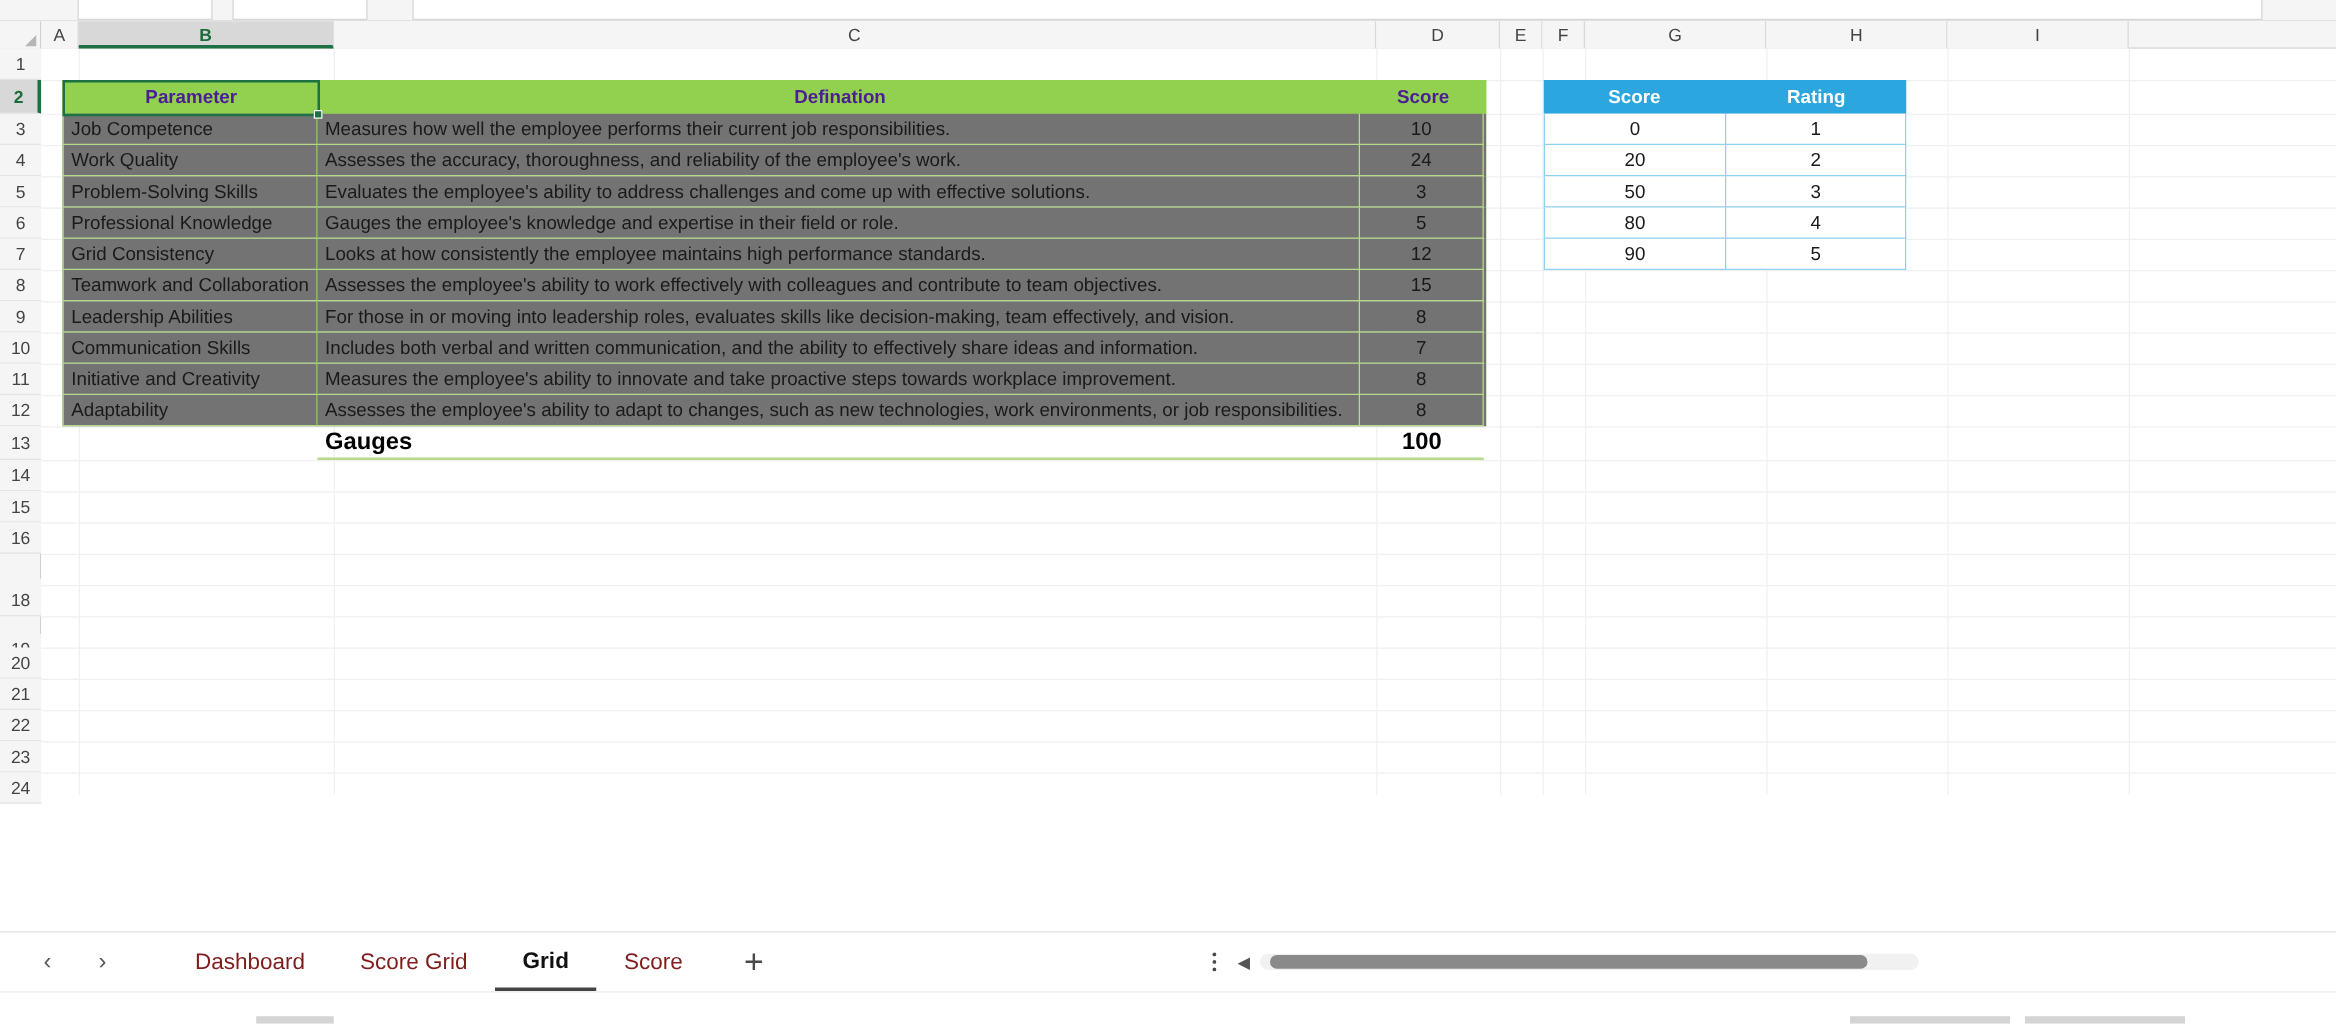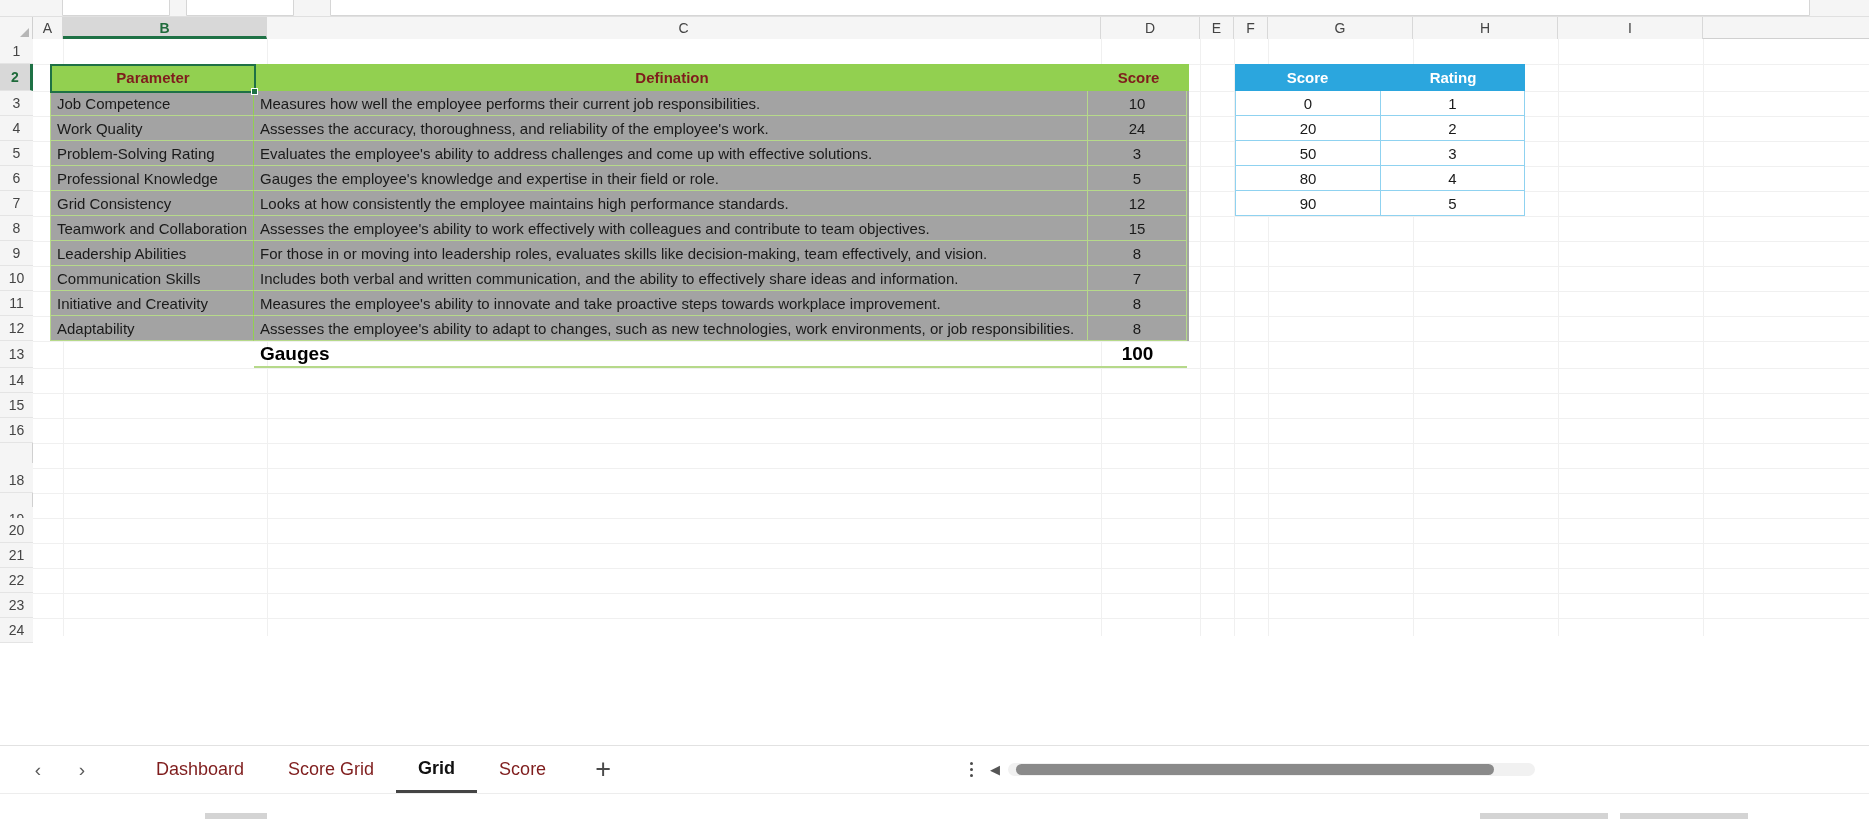--- a/index.html
+++ b/index.html
@@ -76,29 +76,29 @@
   .vline { position: absolute; top: 0; width: 1px; height: 597px; background: #f0f0f0; }
   .hline { position: absolute; left: 0; height: 1px; width: 1836px; background: #f0f0f0; }
 
   
   .main-table { position: absolute; left: 17px; top: 25px; }
   .mt-head {
     display: flex; height: 27px; background: #92d050;
     border: 1px solid #92d050;
   }
   .mt-head .hc {
-    color: #7f1d1d; font-weight: bold; font-size: 15px;
+    color: #4c1d95; font-weight: bold; font-size: 15px;
     display: flex; align-items: center; justify-content: center;
     height: 100%;
   }
   .c-param { width: 204px; }
   .c-defin { width: 834px; }
   .c-score { width: 99px; }
 
-  .mt-row { display: flex; height: 25px; background: #a3a3a3; }
+  .mt-row { display: flex; height: 25px; background: #737373; }
   .mt-row .cell {
     font-size: 15px; color: #1a1a1a;
     display: flex; align-items: center;
     height: 100%;
     border-bottom: 1px solid #b6d98a;
     overflow: hidden; white-space: nowrap;
   }
   .mt-row .cell.param {
     width: 204px; padding-left: 6px;
     border-left: 1px solid #b6d98a; border-right: 1px solid #92d050;
@@ -315,21 +315,21 @@
             <div class="cell param">Job Competence</div>
             <div class="cell defin">Measures how well the employee performs their current job responsibilities.</div>
             <div class="cell score">10</div>
           </div>
           <div class="mt-row">
             <div class="cell param">Work Quality</div>
             <div class="cell defin">Assesses the accuracy, thoroughness, and reliability of the employee's work.</div>
             <div class="cell score">24</div>
           </div>
           <div class="mt-row">
-            <div class="cell param">Problem-Solving Rating</div>
+            <div class="cell param">Problem-Solving Skills</div>
             <div class="cell defin">Evaluates the employee's ability to address challenges and come up with effective solutions.</div>
             <div class="cell score">3</div>
           </div>
           <div class="mt-row">
             <div class="cell param">Professional Knowledge</div>
             <div class="cell defin">Gauges the employee's knowledge and expertise in their field or role.</div>
             <div class="cell score">5</div>
           </div>
           <div class="mt-row">
             <div class="cell param">Grid Consistency</div>

